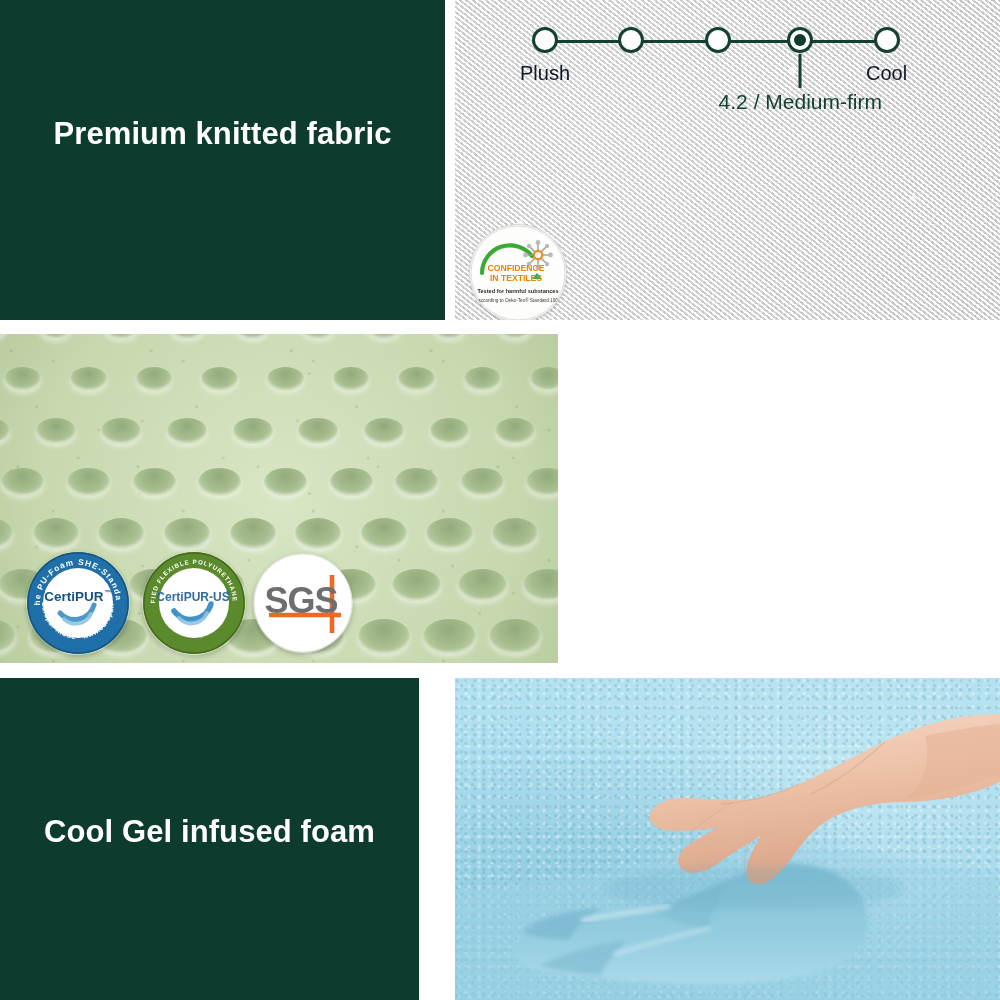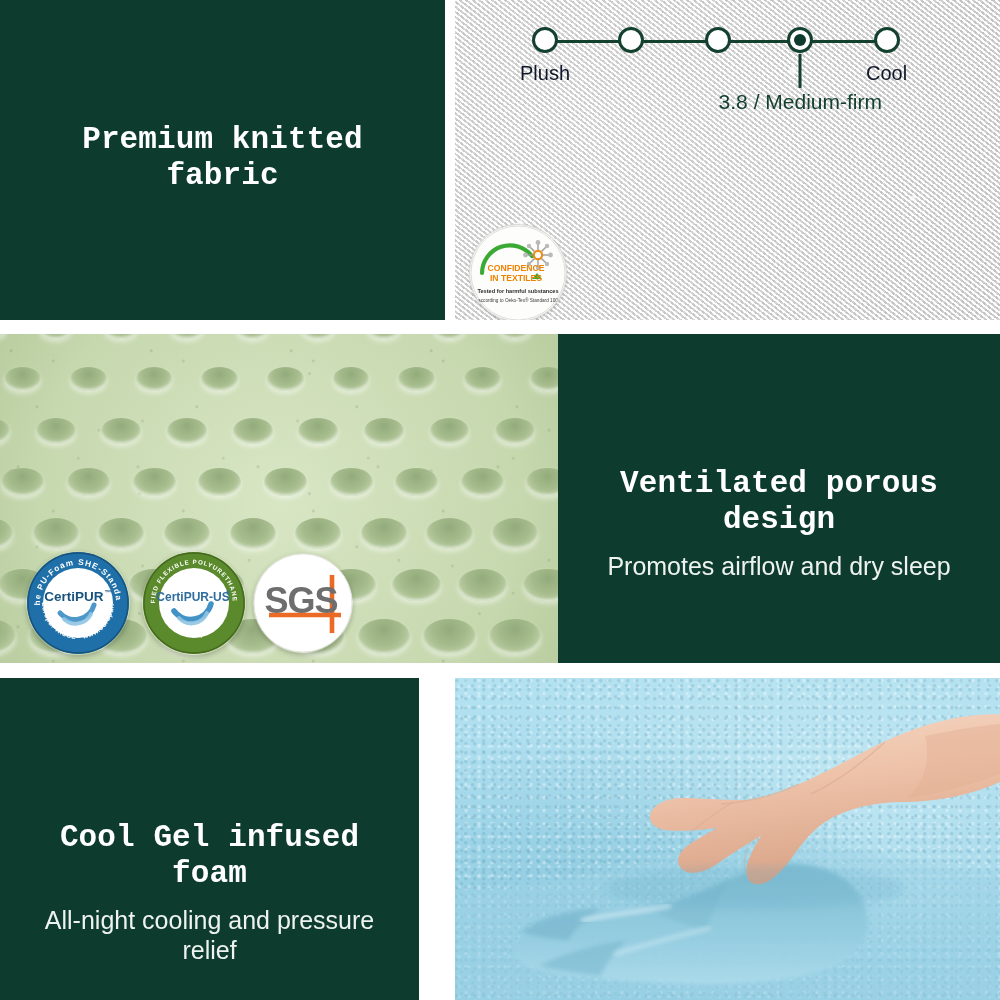--- a/index.html
+++ b/index.html
@@ -15,21 +15,21 @@
   .panel{position:absolute;overflow:hidden;}
   .green{background:#0d3b2e;}
 
   .copy{
     position:absolute;left:0;right:0;
     text-align:center;color:#ffffff;
     padding:0 18px;box-sizing:border-box;
   }
   .copy .head{
     font-size:31px;font-weight:700;letter-spacing:.1px;
-    line-height:1.15;color:#ffffff;margin:14px;font-family:Liberation Mono, monospace;
+    line-height:1.15;color:#ffffff;margin:8px;
   }
   .copy .sub{
     font-size:25px;font-weight:400;line-height:1.2;
     color:#eef3f0;margin:10px 0 0 0;
   }
 
   
   #fabric-texture{
     position:absolute;inset:0;
     background-color:#e9e9e9;
@@ -153,21 +153,21 @@
       <div class="node" style="left:0%;top:0;"></div>
       <div class="node" style="left:25%;top:0;"></div>
       <div class="node" style="left:50%;top:0;"></div>
       <div class="node sel" style="left:74%;top:0;"></div>
       <div class="node" style="left:99%;top:0;"></div>
 
       <div class="leader" style="left:74%;top:14px;height:34px;"></div>
 
       <div class="endlabel" style="left:0%;top:22px;">Plush</div>
       <div class="endlabel" style="left:99%;top:22px;">Cool</div>
-      <div class="valuelabel" style="left:74%;top:50px;">3.8 / Medium-firm</div>
+      <div class="valuelabel" style="left:74%;top:50px;">4.2 / Medium-firm</div>
     </div>
 
     <div class="oeko" style="left:14px;top:224px;">
       <svg viewBox="0 0 96 96" width="96" height="96">
         <circle cx="48" cy="48" r="47" fill="#fdfdfb" stroke="#dddddd" stroke-width="1"></circle>
         <path d="M12 48 A28 28 0 0 1 62 31" fill="none" stroke="#3aaa35" stroke-width="4.2" stroke-linecap="round"></path>
         <path d="M62 54 L67 48 L72 54 Z" fill="#3aaa35"></path>
         <g transform="translate(68,30)" opacity=".92">
           <circle r="5.2" fill="#ef8200"></circle>
           <circle r="3.1" fill="#fdfdfb"></circle>
@@ -318,31 +318,24 @@
 
   <div class="badge" style="left:253px;top:553px;width:100px;height:100px;">
     <svg viewBox="0 0 100 100" width="100" height="100">
       <circle cx="50" cy="50" r="49" fill="#ffffff" stroke="#e3e3e3" stroke-width="1"></circle>
       <line x1="16" y1="62" x2="88" y2="62" stroke="#ea6a26" stroke-width="4.6"></line>
       <line x1="79" y1="22" x2="79" y2="80" stroke="#ea6a26" stroke-width="4.6"></line>
       <text id="sgsCenter" x="48" y="60" text-anchor="middle" font-family="Liberation Sans, sans-serif" font-size="36" font-weight="bold" fill="#6e6e6e" letter-spacing="-1">SGS</text>
     </svg>
   </div>
 
-  <div class="panel green" style="left:558px;top:334px;width:442px;height:329px;">
-    <div class="copy" style="top:118px;">
-      <p class="head mute">Ventilated porous design</p>
-      <p class="sub mute">Promotes airflow and dry sleep</p>
-    </div>
-  </div>
 
   <div class="panel green" style="left:0;top:678px;width:419px;height:322px;">
     <div class="copy" style="top:128px;">
       <p class="head mute">Cool Gel infused foam</p>
-      <p class="sub mute">All-night cooling and pressure relief</p>
     </div>
   </div>
 
   <div class="panel" style="left:455px;top:678px;width:545px;height:322px;">
     <div id="gel-texture"></div>
     <div id="gel-grain"></div>
 
     <svg viewBox="0 0 545 322" width="545" height="322" style="position:absolute;inset:0;">
       <defs>
         <linearGradient id="skin" x1="0" y1="0" x2="0.25" y2="1">

